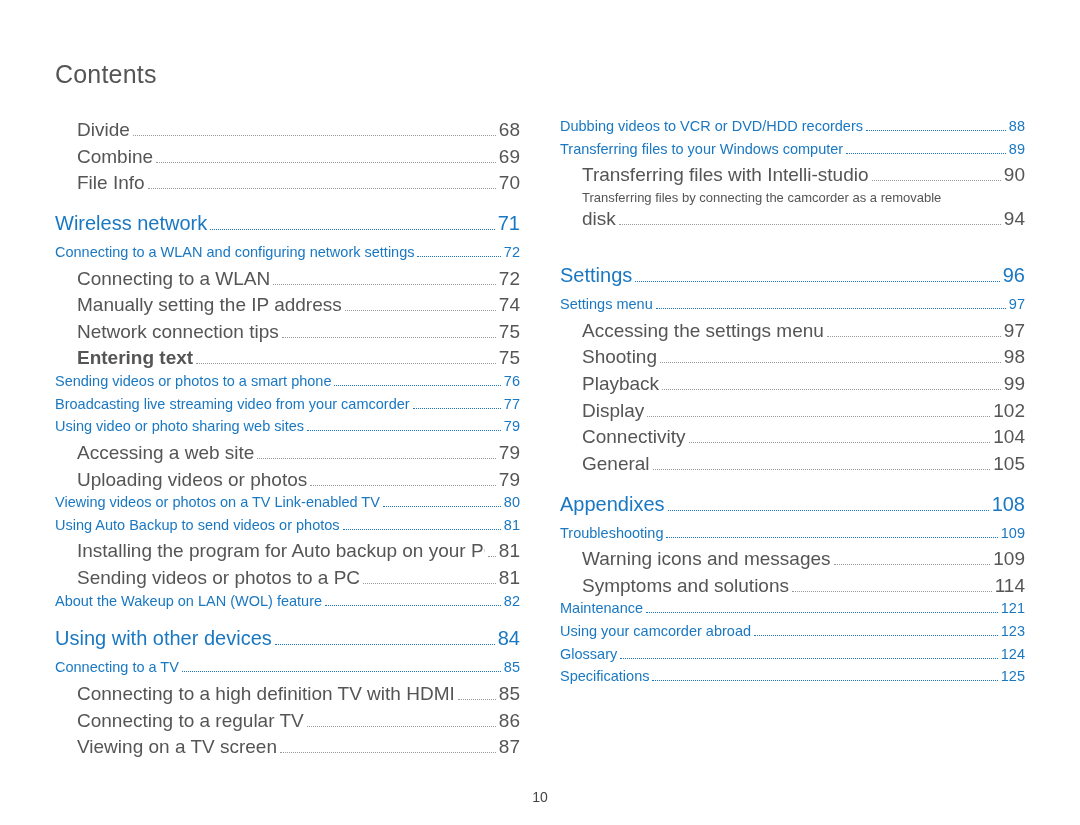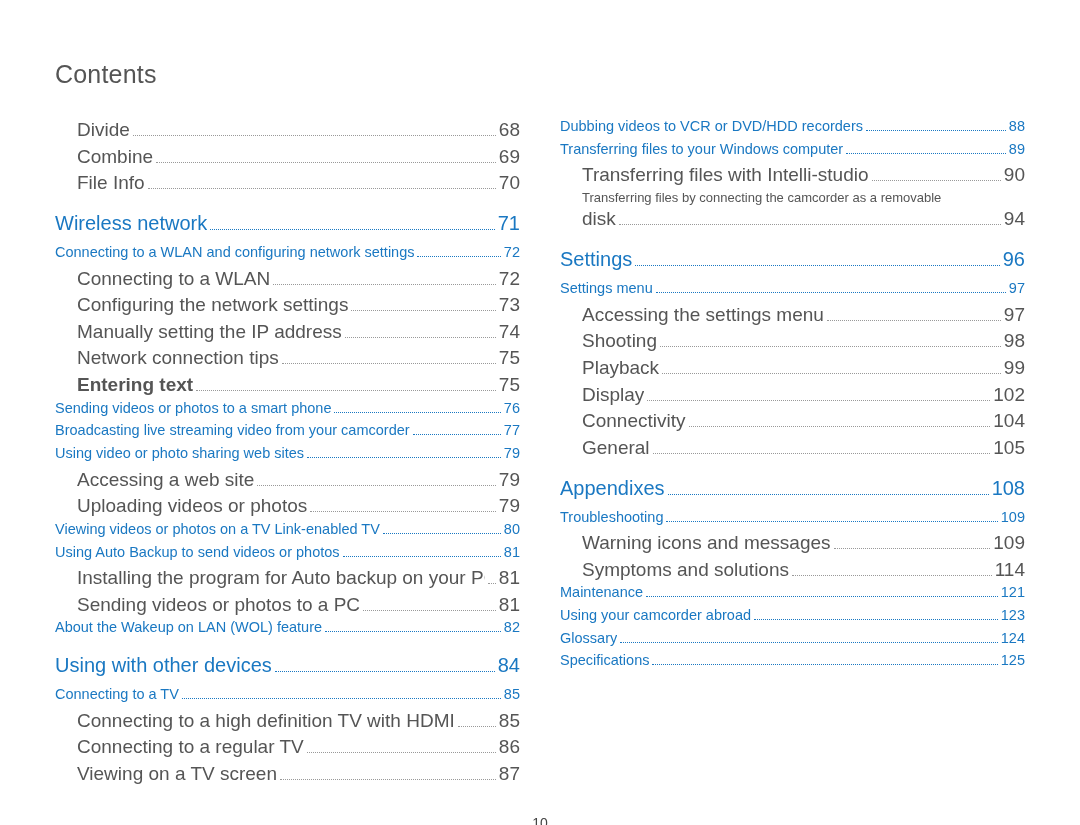--- a/index.html
+++ b/index.html
@@ -99,25 +99,20 @@
           <span class="label" style="white-space: nowrap;">Connecting to a WLAN and configuring network settings</span>
           <span class="dots"></span>
           <span class="pg">72</span>
         </div>
         <div class="entry l3">
           <span class="label" style="white-space: nowrap;">Connecting to a WLAN</span>
           <span class="dots"></span>
           <span class="pg">72</span>
         </div>
         <div class="entry l3">
-          <span class="label" style="white-space: nowrap;">Configuring the network settings</span>
-          <span class="dots"></span>
-          <span class="pg">73</span>
-        </div>
-        <div class="entry l3">
           <span class="label" style="white-space: nowrap;">Manually setting the IP address</span>
           <span class="dots"></span>
           <span class="pg">74</span>
         </div>
         <div class="entry l3">
           <span class="label" style="white-space: nowrap;">Network connection tips</span>
           <span class="dots"></span>
           <span class="pg">75</span>
         </div>
         <div class="entry l3">
@@ -217,21 +212,21 @@
           <span class="dots"></span>
           <span class="pg">90</span>
         </div>
         <div style="padding-left: 22px; font-size: 13px; color: rgb(85, 85, 85); line-height: 1.35;">Transferring files by connecting the camcorder as a removable</div>
         <div class="entry l3">
           <span class="label">disk</span>
           <span class="dots"></span>
           <span class="pg">94</span>
         </div>
         <div class="entry l1">
-          <span class="label" style="white-space: nowrap;">Settings</span>
+          <span class="label" style="white-space: nowrap; margin-top: 16px;">Settings</span>
           <span class="dots"></span>
           <span class="pg">96</span>
         </div>
         <div class="entry l2">
           <span class="label" style="white-space: nowrap;">Settings menu</span>
           <span class="dots"></span>
           <span class="pg">97</span>
         </div>
         <div class="entry l3">
           <span class="label" style="white-space: nowrap;">Accessing the settings menu</span>

